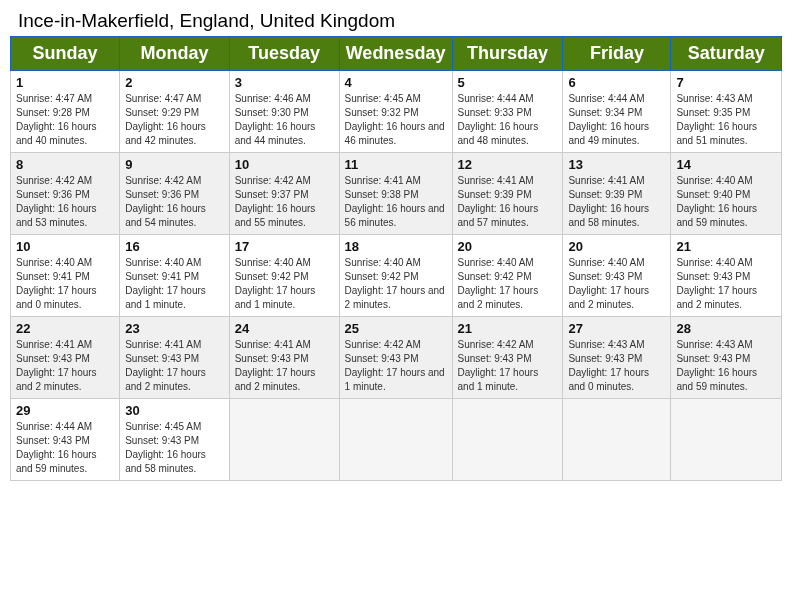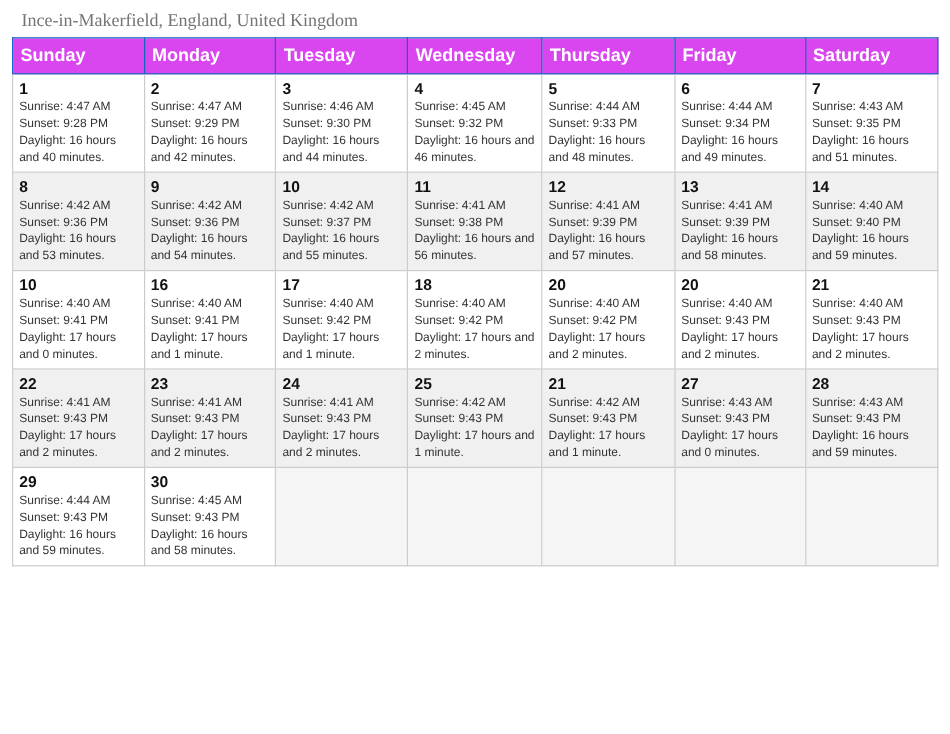--- a/index.html
+++ b/index.html
@@ -33,35 +33,34 @@
     }
     .title-block {
       text-align: right;
     }
     .month-title {
       font-size: 36px;
       font-weight: bold;
       color: #1a3a5c;
     }
     .location-title {
-      font-size: 15px;
-      color: #737373;
-      font-family: Liberation Serif, serif;
+      font-size: 19px;
+      color: #000000;
     }
     .calendar {
       width: 100%;
       border-collapse: collapse;
       border: 1px solid #ccc;
     }
     .calendar th {
-      background-color: #d946ef;
+      background-color: #4d7c0f;
       color: white;
-      text-align: left;
+      text-align: center;
       padding: 6px 6px;
-      font-size: 15px;
+      font-size: 18px;
       font-weight: bold;
       border: 1px solid #1565C0;
     }
     .calendar td {
       vertical-align: top;
       border: 1px solid #ccc;
       padding: 4px 5px;
       width: 113px;
       min-height: 80px;
       font-size: 10px;

